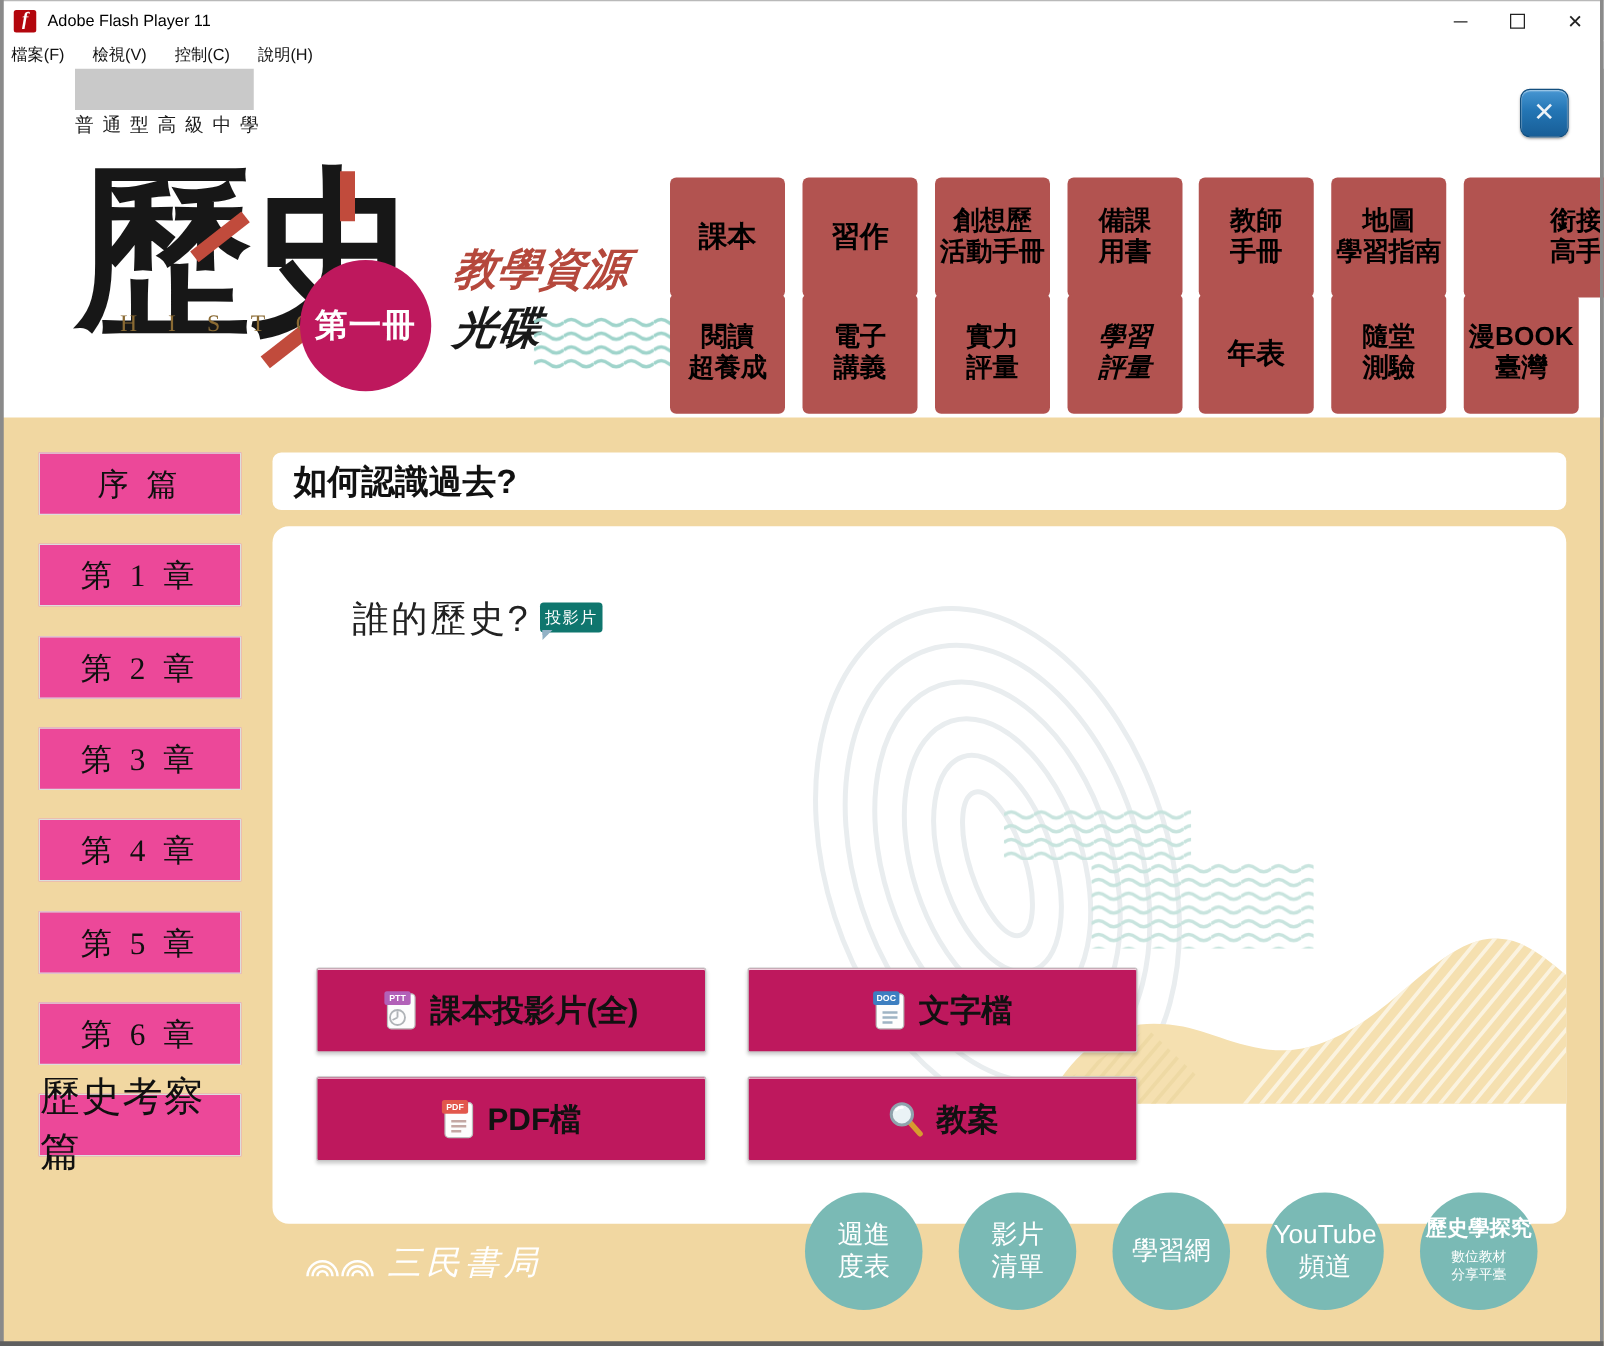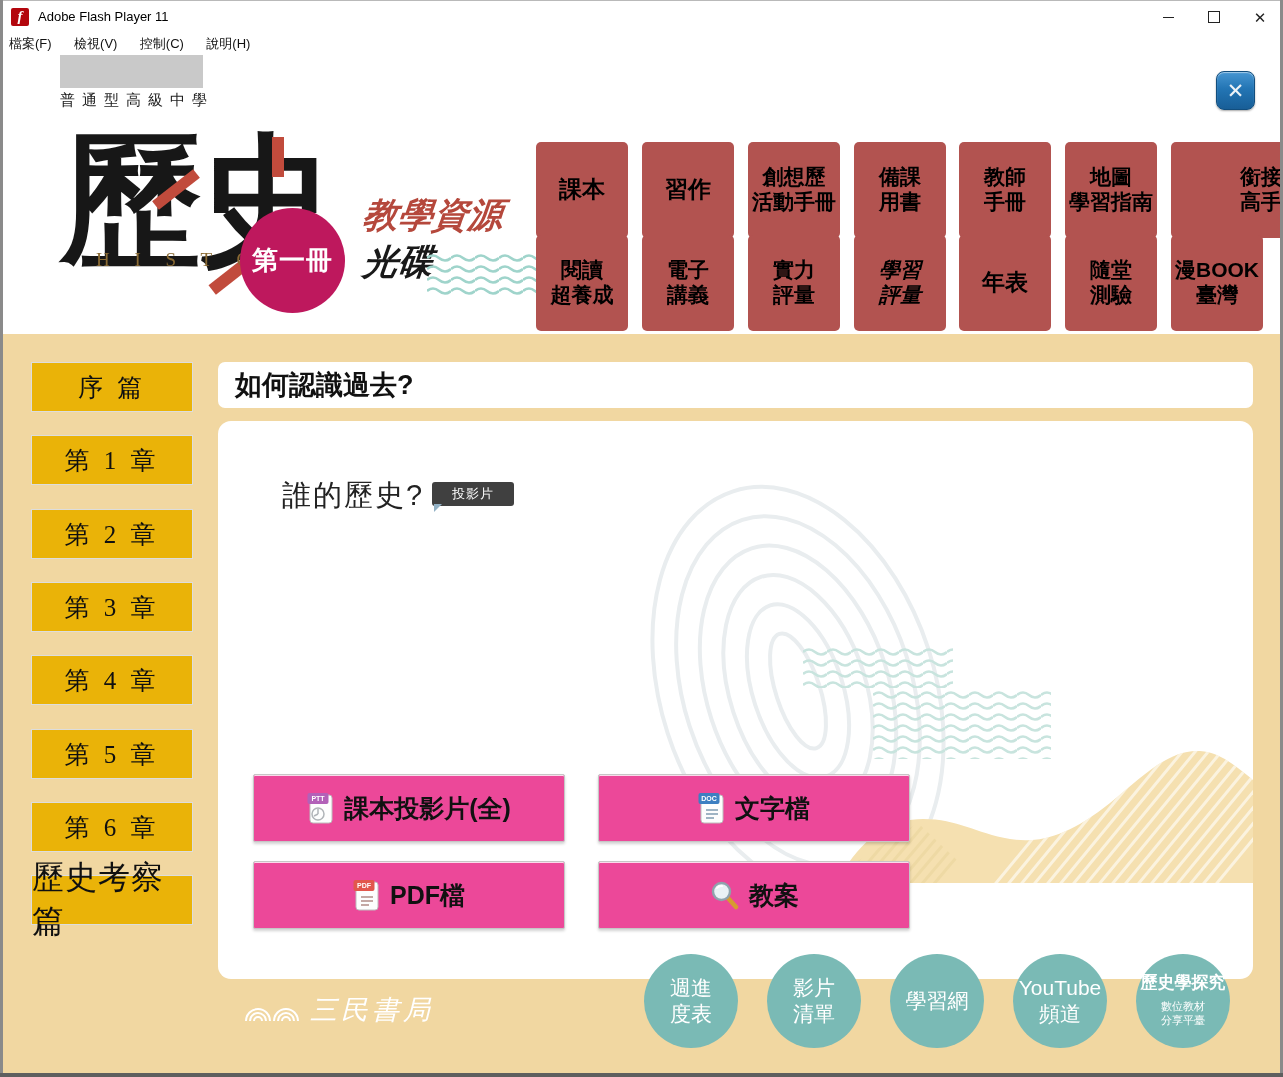--- a/index.html
+++ b/index.html
@@ -45,37 +45,37 @@
   
   .res-btn{position:absolute;width:92px;height:96px;border-radius:5px;background:#b25350;color:#000000;
     display:flex;align-items:center;justify-content:center;text-align:center;
     font-size:21px;font-weight:bold;line-height:1.18;cursor:pointer;}
   .res-btn.single{font-size:23px;}
 
   
   .tan-bg{left:0;top:334px;width:1283px;height:743px;background:#f1d7a1;}
 
   
-  .side-btn{position:absolute;left:31px;width:160px;height:48px;background:#eab308;border:1px solid #ddd;
+  .side-btn{position:absolute;left:31px;width:160px;height:48px;background:#ec4899;border:1px solid #ddd;
     display:flex;align-items:center;justify-content:center;color:#101010;
     font-family:"Liberation Serif","DejaVu Serif",serif;font-size:25px;letter-spacing:4px;cursor:pointer;}
   .side-btn.long{font-size:32px;letter-spacing:1px;}
 
   
   .section-bar{left:218px;top:362px;width:1035px;height:46px;background:#fff;border-radius:7px;
     display:flex;align-items:center;padding-left:17px;box-sizing:border-box;
     font-size:27px;font-weight:bold;color:#111;}
   .panel{left:218px;top:421px;width:1035px;height:558px;background:#fff;border-radius:13px;overflow:hidden;}
 
   .topic{left:64px;top:55px;font-size:29px;color:#222;font-weight:500;letter-spacing:2px;}
-  .topic-tag{left:214px;top:61px;background:#404040;color:#fff;font-size:13px;padding:3px 20px;border-radius:3px;letter-spacing:1px;}
+  .topic-tag{left:214px;top:61px;background:#0f766e;color:#fff;font-size:13px;padding:3px 4px;border-radius:3px;letter-spacing:1px;}
   .topic-tag:after{content:"";position:absolute;left:2px;bottom:-6px;border:4px solid transparent;border-top-color:#92b1c5;border-left-color:#92b1c5;}
 
   
-  .file-btn{position:absolute;width:310px;height:66px;background:#ec4899;border:1px solid #c6c6c6;border-radius:2px;
+  .file-btn{position:absolute;width:310px;height:66px;background:#be185d;border:1px solid #c6c6c6;border-radius:2px;
     box-shadow:0 2px 3px rgba(0,0,0,.18), inset 0 1px 0 rgba(255,255,255,.8);
     display:flex;align-items:center;justify-content:center;gap:10px;
     font-size:25px;font-weight:bold;color:#111;cursor:pointer;}
   .file-icon{flex:0 0 auto;display:block;}
 
   
   .circle-link{position:absolute;top:954px;width:94px;height:94px;border-radius:50%;background:#7abab5;color:#fff;
     display:flex;flex-direction:column;align-items:center;justify-content:center;text-align:center;
     font-size:21px;line-height:1.25;cursor:pointer;}
   .circle-title{font-size:17px;font-weight:bold;line-height:1.1;}

